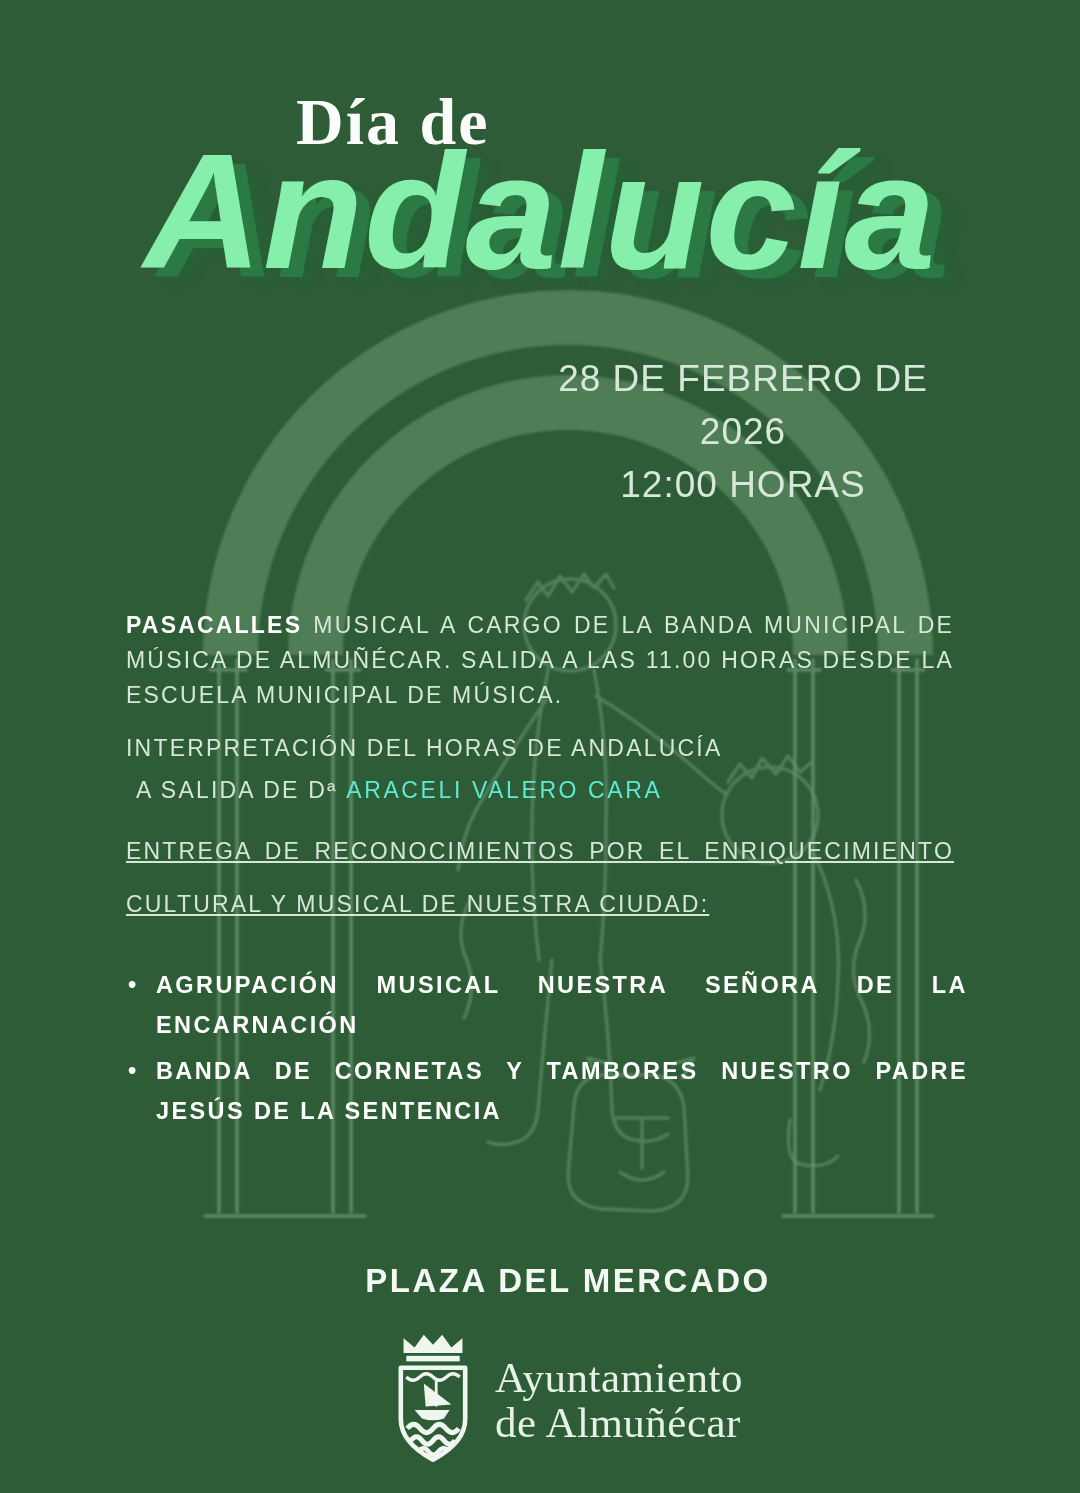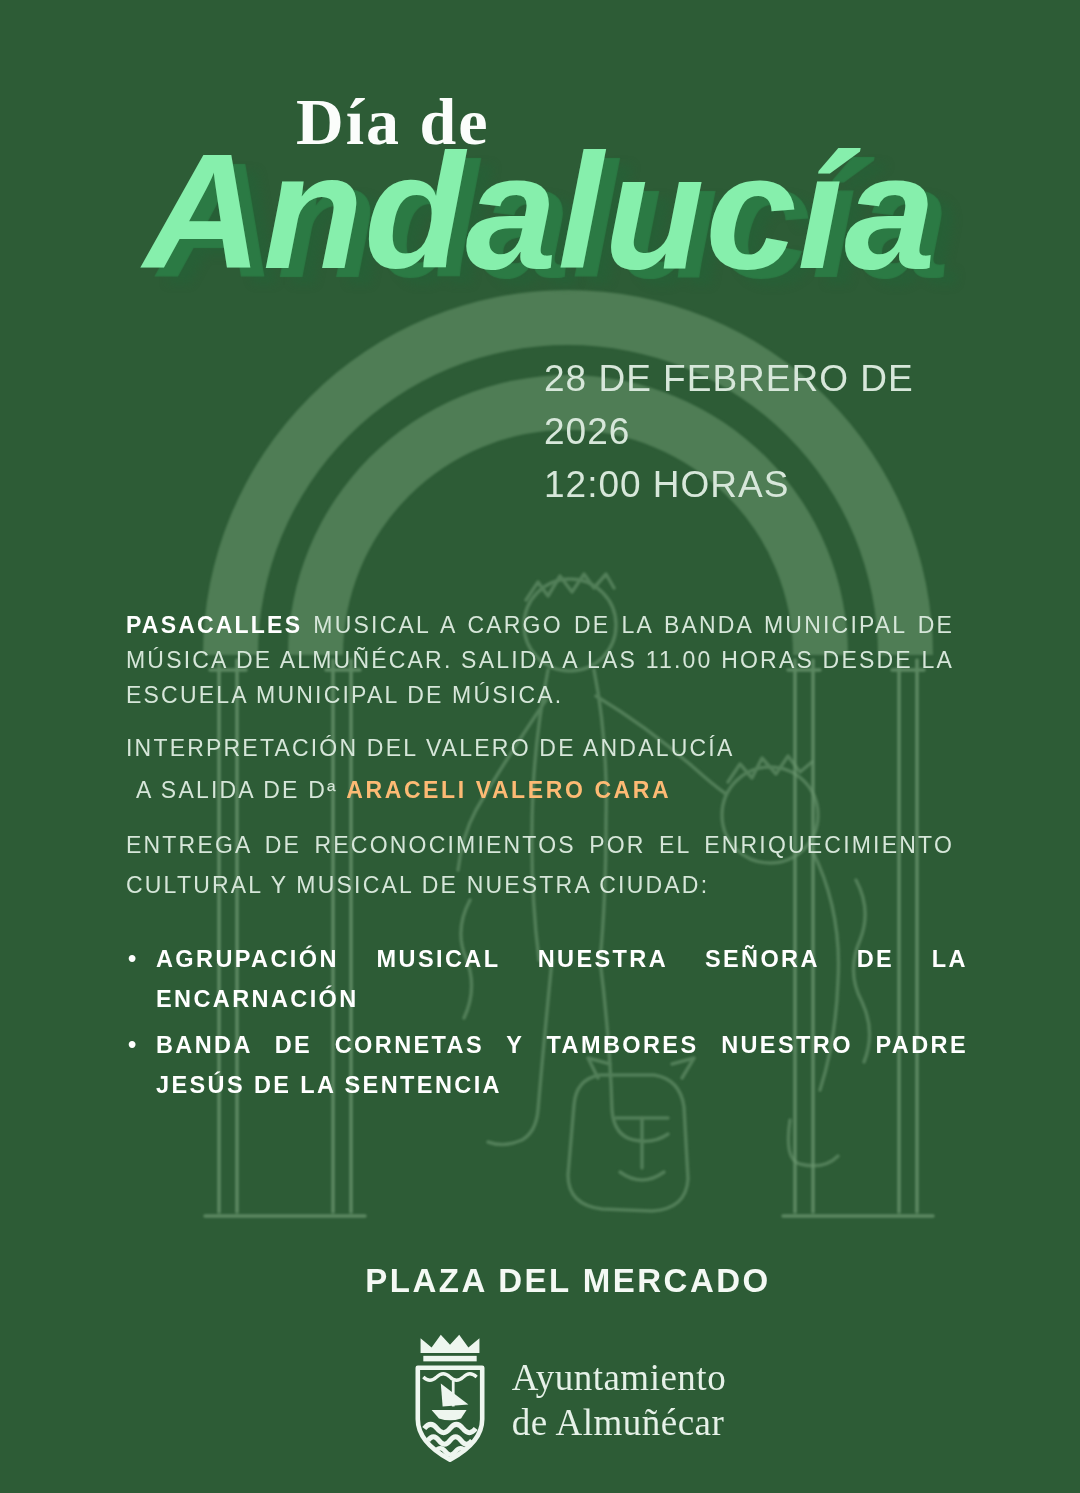--- a/index.html
+++ b/index.html
@@ -24,36 +24,36 @@
     color:#fbfdfb;
   }
   .script-title{
     position:absolute;left:50%;top:112px;transform:translateX(-50%);
     font-family:Liberation Sans, sans-serif;font-style:italic;font-weight:bold;
     font-size:164px;line-height:200px;white-space:nowrap;
     color:#86efac;letter-spacing:1px;
     text-shadow:14px 9px 1px #2b7a44, 26px 16px 9px rgba(34,100,56,.45);
   }
   .date-block{
-    position:absolute;left:544px;top:352px;width:442px;
-    color:#d7e7da;
+    position:absolute;left:522px;top:352px;width:442px;
+    text-align:center;color:#d7e7da;
     font-size:37px;line-height:53px;letter-spacing:1px;
   }
   
   .body-copy{
     position:absolute;left:112px;right:112px;top:594px;
     color:#d6e6d9;font-size:23px;letter-spacing:2.2px;
   }
   .body-copy p{margin:14px;}
   .p1{text-align:justify;line-height:35px;}
   .p1 strong{color:#ffffff;font-weight:bold;}
   .p2{margin-top:42px;line-height:42px;}
   .p2 .line2{padding-left:10px;}
-  .p2 strong{color:#fdba74;font-weight:bold;letter-spacing:2.6px;}
-  .p3{margin-top:30px;text-align:justify;line-height:40px;}
+  .p2 strong{color:#5eead4;font-weight:normal;letter-spacing:2.6px;}
+  .p3{margin-top:30px;text-align:justify;line-height:53px;text-decoration:underline;}
   .recognition-list{
     margin:34px 0 3px 0;padding:0;list-style:none;
   }
   .recognition-list li{
     position:relative;padding-left:44px;margin-bottom:6px;
     text-align:justify;line-height:40px;
     color:#ffffff;font-weight:bold;font-size:23.5px;letter-spacing:2.4px;
   }
   .recognition-list li::before{
     content:"\2022";
@@ -67,21 +67,21 @@
     text-align:center;color:#f4f9f4;
     font-weight:bold;font-size:33px;letter-spacing:2.5px;
   }
   .org{
     position:absolute;left:0;right:0;top:1330px;
     display:flex;justify-content:center;align-items:center;gap:16px;
     transform:translateX(25px);
   }
   .org-text{
     font-family:"Liberation Serif",serif;
-    font-size:37px;line-height:45px;letter-spacing:.5px;
+    font-size:43px;line-height:45px;letter-spacing:.5px;
     color:#e6f1e8;
   }
 </style>
 </head>
 <body>
 
 <div class="poster">
 
   <svg class="watermark" viewBox="0 0 1080 1493" xmlns="http://www.w3.org/2000/svg" aria-hidden="true">
 
@@ -143,21 +143,21 @@
 
   <div class="date-block">
     <div>28 DE FEBRERO DE 2026</div>
     <div>12:00 HORAS</div>
   </div>
 
   <div class="body-copy">
     <p class="p1"><strong>PASACALLES</strong><span> MUSICAL A CARGO DE LA BANDA MUNICIPAL DE MÚSICA DE ALMUÑÉCAR. SALIDA A LAS 11.00 HORAS DESDE LA ESCUELA MUNICIPAL DE MÚSICA.</span></p>
 
     <p class="p2">
-      <span>INTERPRETACIÓN DEL VALERO DE ANDALUCÍA</span><br>
+      <span>INTERPRETACIÓN DEL HORAS DE ANDALUCÍA</span><br>
       <span class="line2"><span>A SALIDA DE Dª </span><strong>ARACELI VALERO CARA</strong></span>
     </p>
 
     <p class="p3">ENTREGA DE RECONOCIMIENTOS POR EL ENRIQUECIMIENTO CULTURAL  Y MUSICAL DE NUESTRA CIUDAD:</p>
 
     <ul class="recognition-list">
       <li>AGRUPACIÓN MUSICAL NUESTRA SEÑORA DE LA ENCARNACIÓN</li>
       <li>BANDA DE CORNETAS Y TAMBORES NUESTRO PADRE JESÚS DE LA SENTENCIA</li>
     </ul>
   </div>

